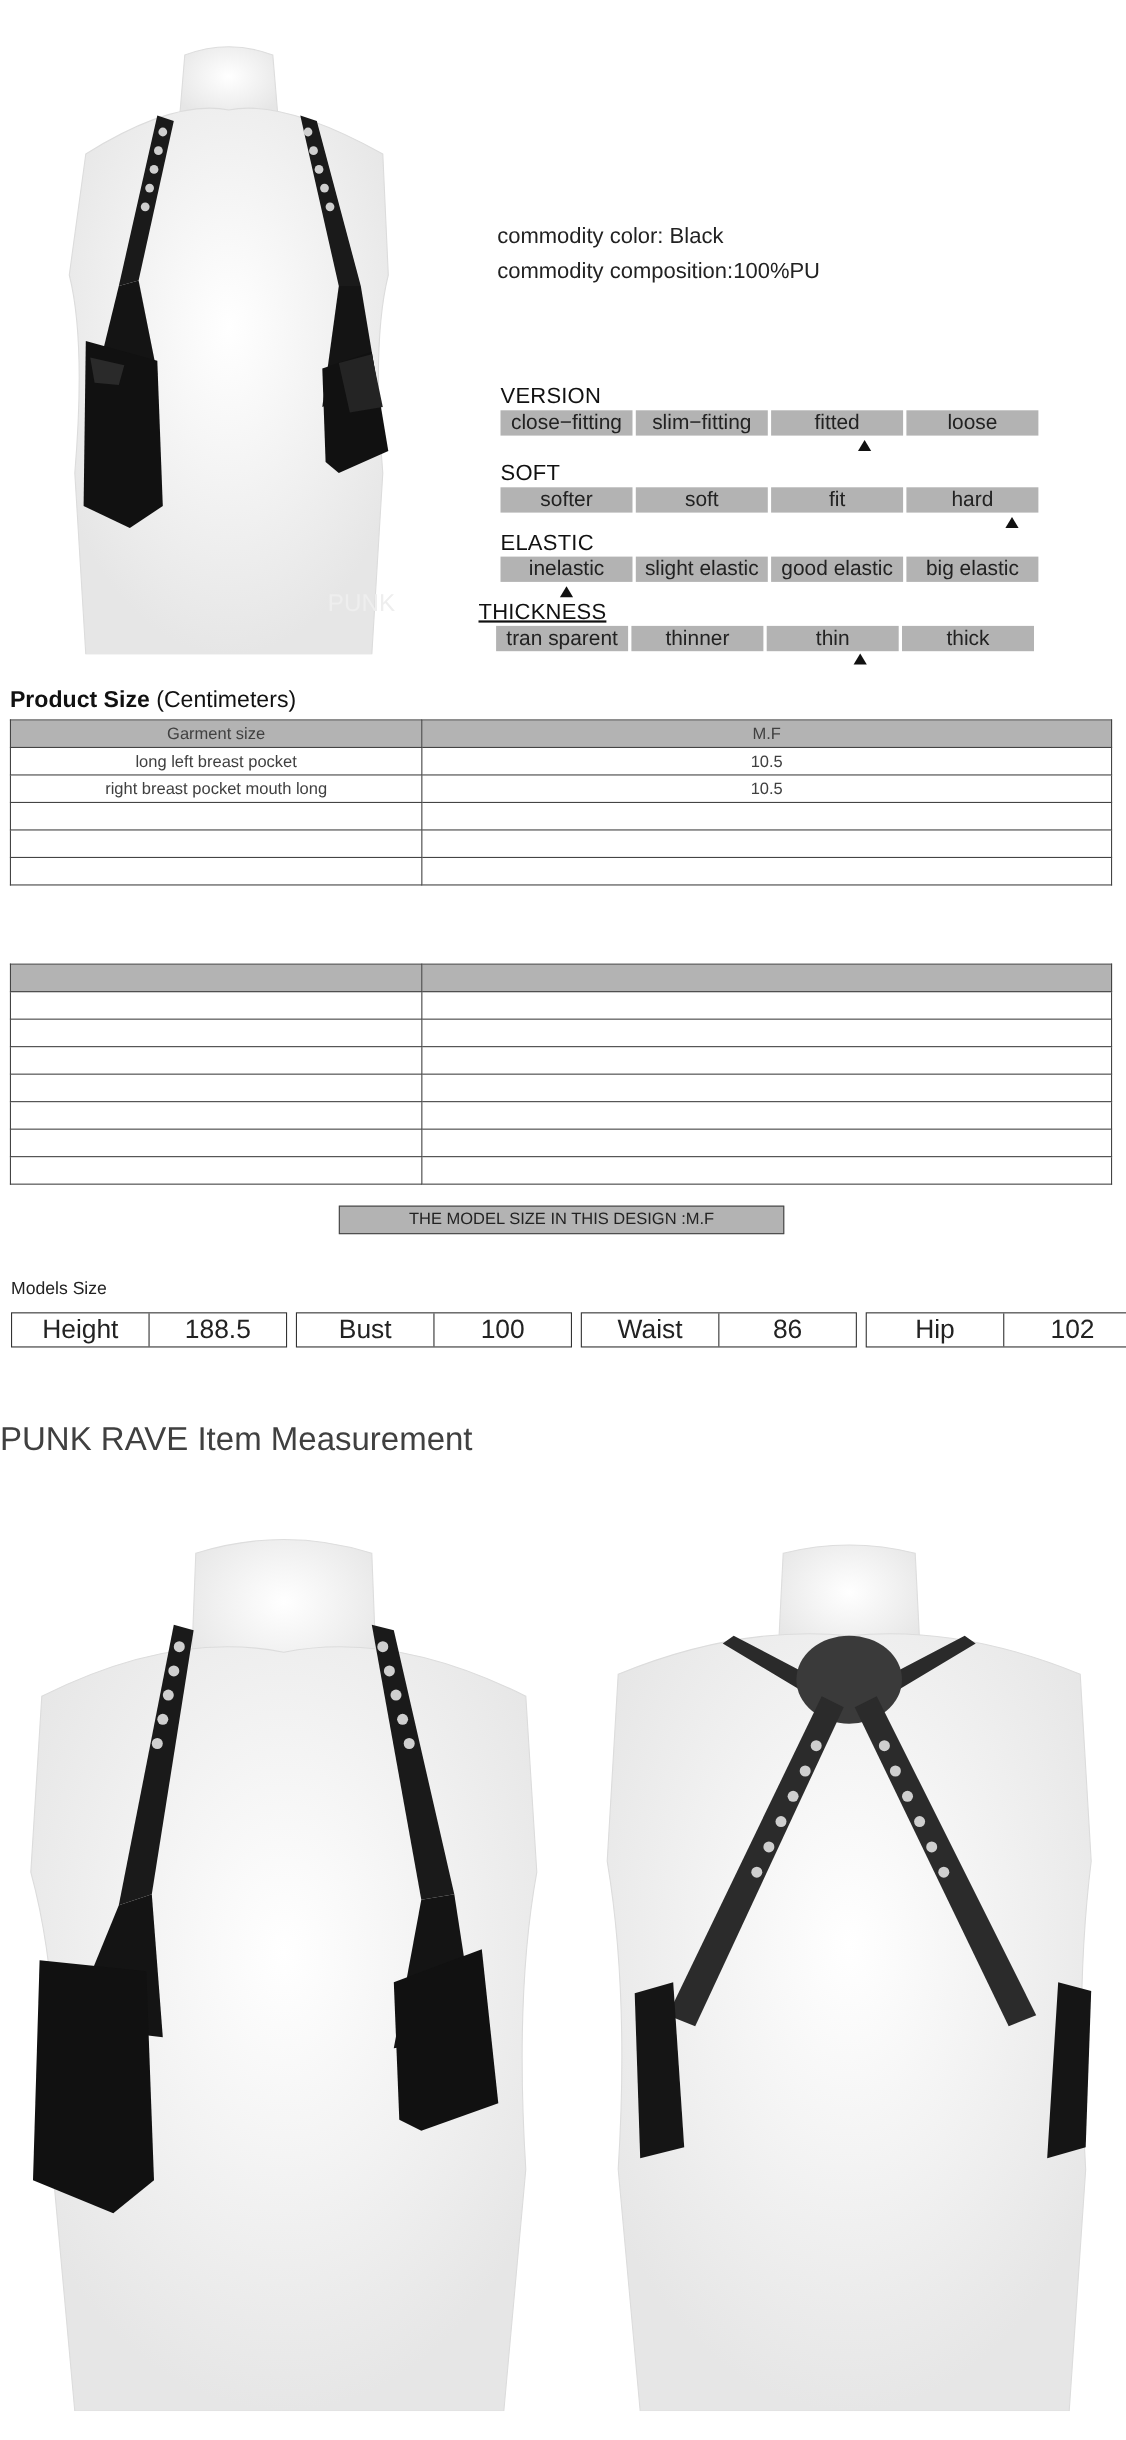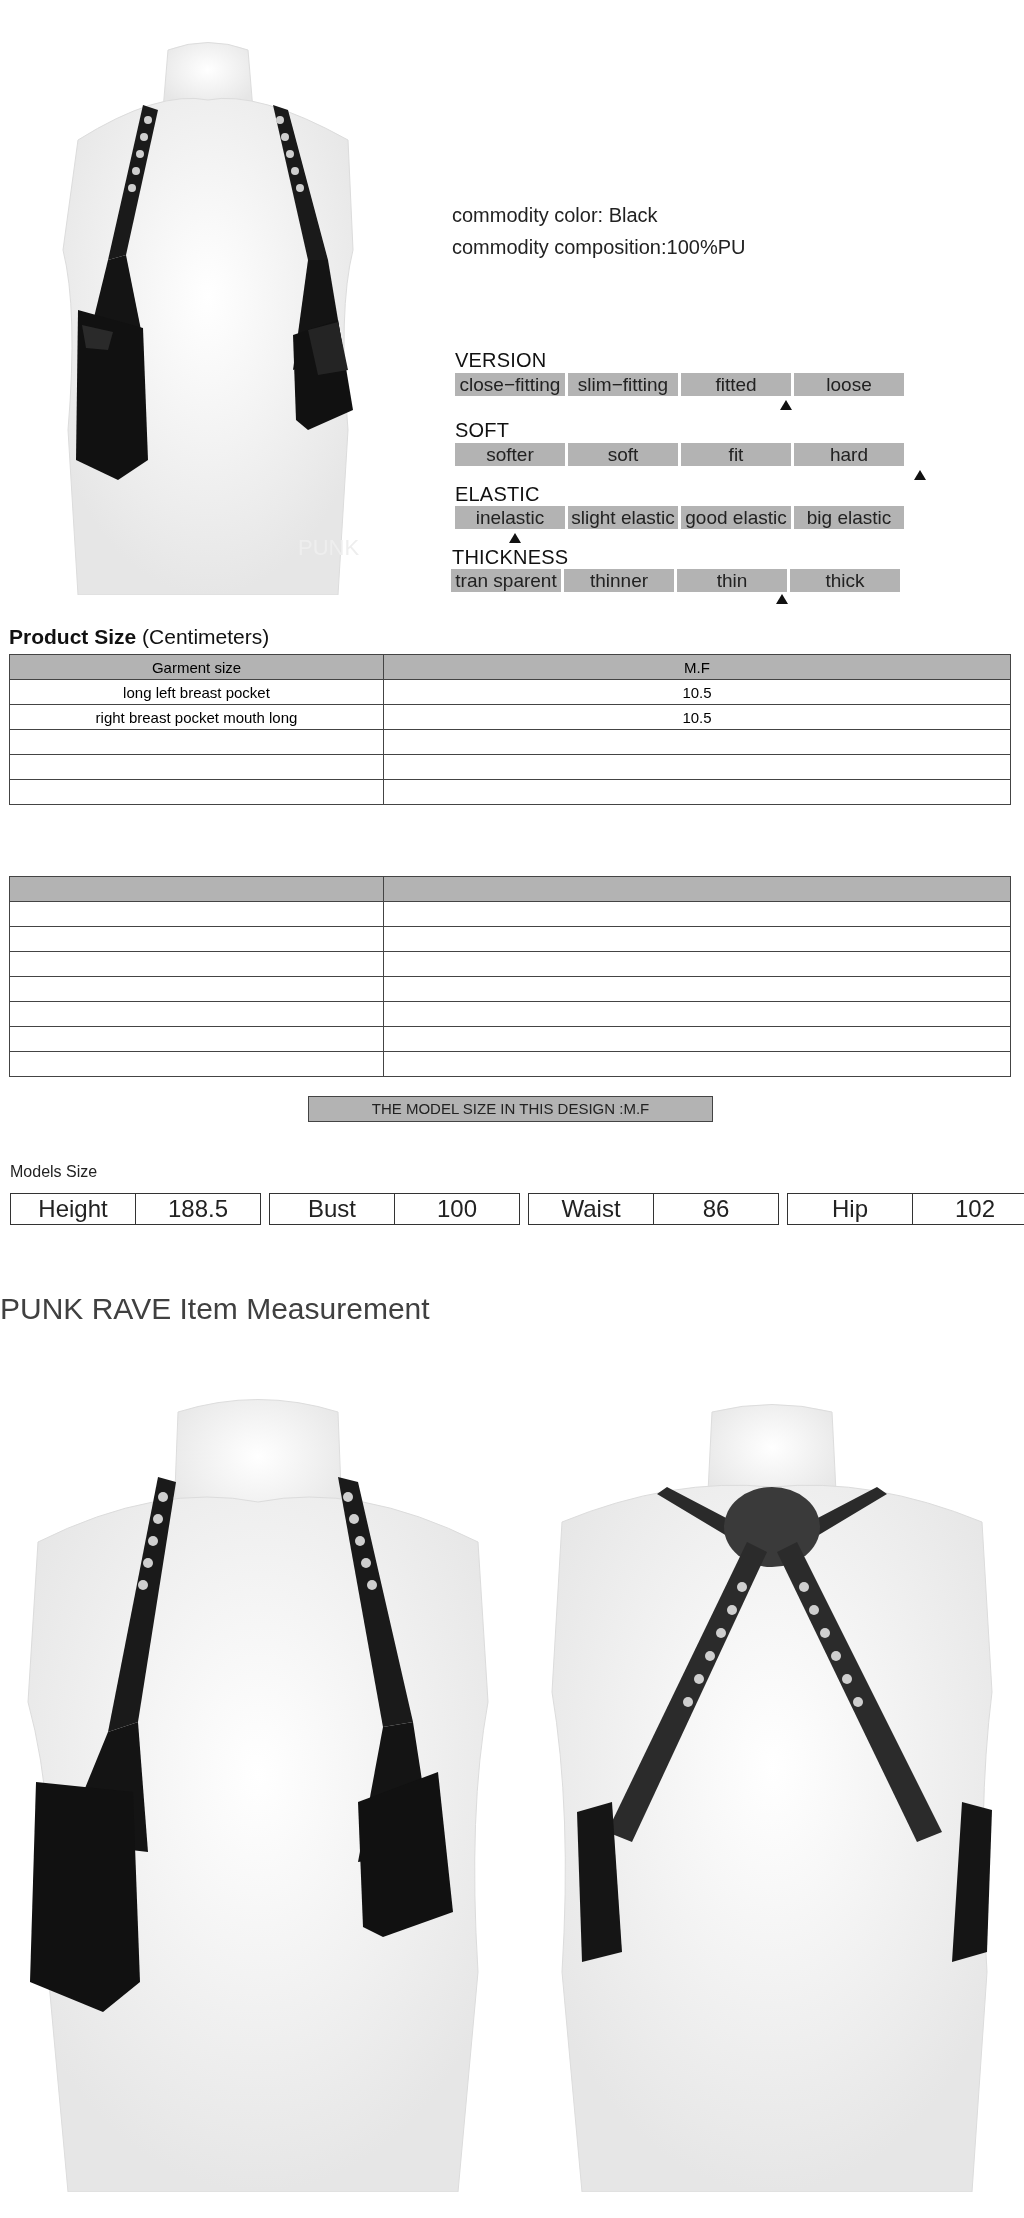--- a/index.html
+++ b/index.html
@@ -10,31 +10,31 @@
   
   .photo { position:absolute; background:#ffffff; overflow:hidden; }
   .photo svg { display:block; width:100%; height:100%; }
 
   
   .commodity { font-size:20px; color:#222; line-height:32px; }
 
   
   .attr-label { position:absolute; font-size:20px; color:#111; line-height:22px; letter-spacing:0.2px; }
   .attr-row { position:absolute; display:flex; gap:3px; height:23px; }
-  .attr-cell { width:110px; height:23px; background:#b3b3b3; color:#222;
+  .attr-cell { width:120px; height:23px; background:#b3b3b3; color:#222;
                font-size:19px; line-height:23px; text-align:center; white-space:nowrap; overflow:hidden; }
   .marker { position:absolute; width:0; height:0; border-left:6px solid transparent;
             border-right:6px solid transparent; border-bottom:10px solid #111; }
 
   
   .section-title { position:absolute; font-size:21px; color:#111; }
   .section-title b { font-weight:bold; }
   table.sz { position:absolute; border-collapse:collapse; table-layout:fixed; }
   table.sz td, table.sz th { border:1.5px solid #444; height:24px; padding:0; font-size:15px;
-                             font-weight:normal; text-align:center; color:#000000; }
+                             font-weight:normal; text-align:center; color:#404040; }
   table.sz th { background:#b3b3b3; }
   .model-banner { position:absolute; background:#b3b3b3; border:1.5px solid #444;
                   font-size:15px; text-align:center; color:#222; line-height:24px; }
 
   .models-title { position:absolute; font-size:16px; color:#222; }
   .models-row { position:absolute; display:flex; gap:8px; }
   .mgroup { display:flex; border:1.5px solid #333; height:30px; }
   .mgroup span { width:124px; text-align:center; font-size:24px; line-height:30px; color:#222; }
   .mgroup span + span { border-left:1.5px solid #333; }
 
@@ -107,21 +107,21 @@
 
 <div class="attr-label" style="left:455px;top:483px;">ELASTIC</div>
 <div class="attr-row" style="left:455px;top:506px;">
   <div class="attr-cell">inelastic</div>
   <div class="attr-cell">slight elastic</div>
   <div class="attr-cell">good elastic</div>
   <div class="attr-cell">big elastic</div>
 </div>
 <div class="marker" style="left:509px;top:533px;"></div>
 
-<div class="attr-label" style="left:452px;top:546px;">THICKNESS</div>
+<div class="attr-label" style="left:435px;top:546px;text-decoration:underline;">THICKNESS</div>
 <div class="attr-row" style="left:451px;top:569px;">
   <div class="attr-cell">tran sparent</div>
   <div class="attr-cell">thinner</div>
   <div class="attr-cell">thin</div>
   <div class="attr-cell">thick</div>
 </div>
 <div class="marker" style="left:776px;top:594px;"></div>
 
 <div class="section-title" style="left:9px;top:625px;">
   <b>Product Size</b><span> (Centimeters)</span>

